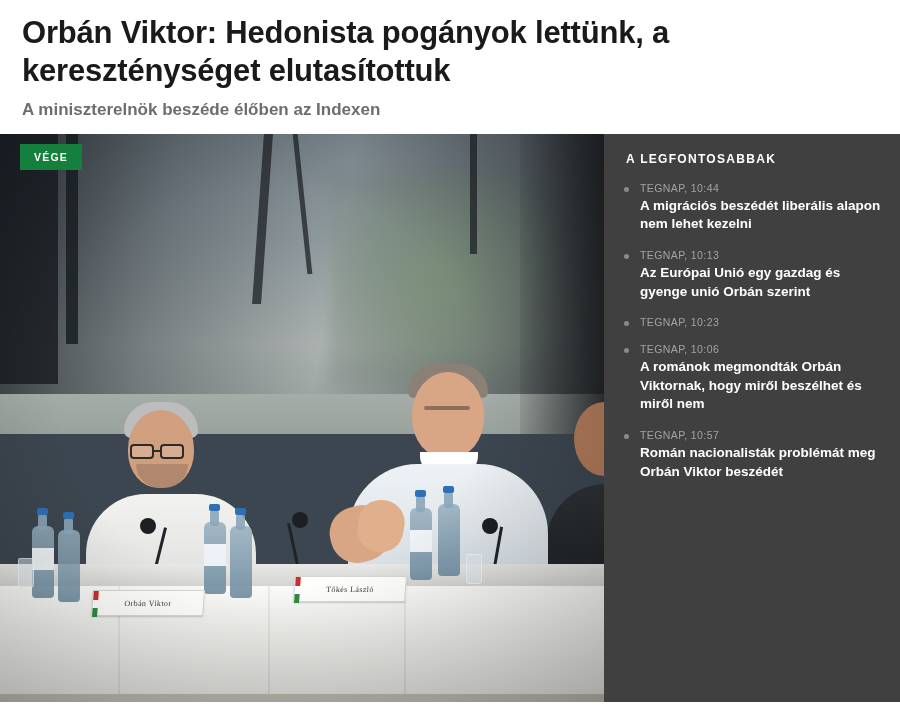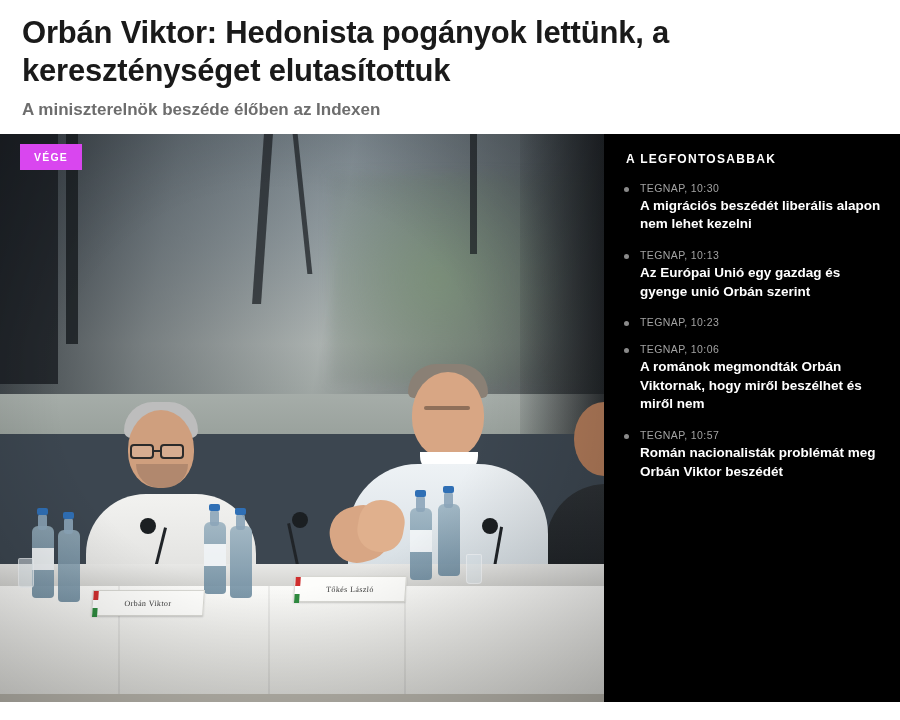--- a/index.html
+++ b/index.html
@@ -139,27 +139,27 @@
   }
   .np-flag { position: absolute; left: 0; top: 0; width: 5px; height: 26px;
     background: linear-gradient(180deg,#cf2e2e 33%,#ffffff 33%,#ffffff 66%,#2e8a3f 66%); }
   .photo-vig {
     position: absolute; inset: 0;
     background: radial-gradient(ellipse at 45% 45%, rgba(0,0,0,0) 45%, rgba(0,0,0,0.25) 100%);
     pointer-events: none;
   }
   .badge-vege {
     position: absolute; left: 20px; top: 10px;
-    background: #d946ef; color: #ffffff;
+    background: #15803d; color: #ffffff;
     font-size: 10.5px; font-weight: bold; letter-spacing: 1.2px;
     padding: 7px 14px;
   }
   
   .sidebar {
-    width: 296px; height: 568px; background: #000000; color: #ffffff;
+    width: 296px; height: 568px; background: #404040; color: #ffffff;
     padding: 14px 16px 16px 18px; overflow: hidden;
   }
   .sidebar h2 {
     font-size: 12px; font-weight: bold; letter-spacing: 1.3px;
     margin: 4px 0 16px 4px; color: #ffffff;
   }
   .news-item {
     position: relative; padding-left: 18px; margin-bottom: 15px;
   }
   .news-item::before {
@@ -274,21 +274,21 @@
         <div class="photo-vig"></div>
       </div>
 
       <div class="badge-vege">VÉGE</div>
     </div>
 
     <div class="sidebar">
       <h2>A LEGFONTOSABBAK</h2>
 
       <div class="news-item">
-        <div class="news-time">TEGNAP, 10:30</div>
+        <div class="news-time">TEGNAP, 10:44</div>
         <div class="news-title">A migrációs beszédét liberális alapon nem lehet kezelni</div>
       </div>
       <div class="news-item">
         <div class="news-time">TEGNAP, 10:13</div>
         <div class="news-title">Az Európai Unió egy gazdag és gyenge unió Orbán szerint</div>
       </div>
       <div class="news-item">
         <div class="news-time">TEGNAP, 10:23</div>
       </div>
       <div class="news-item">

